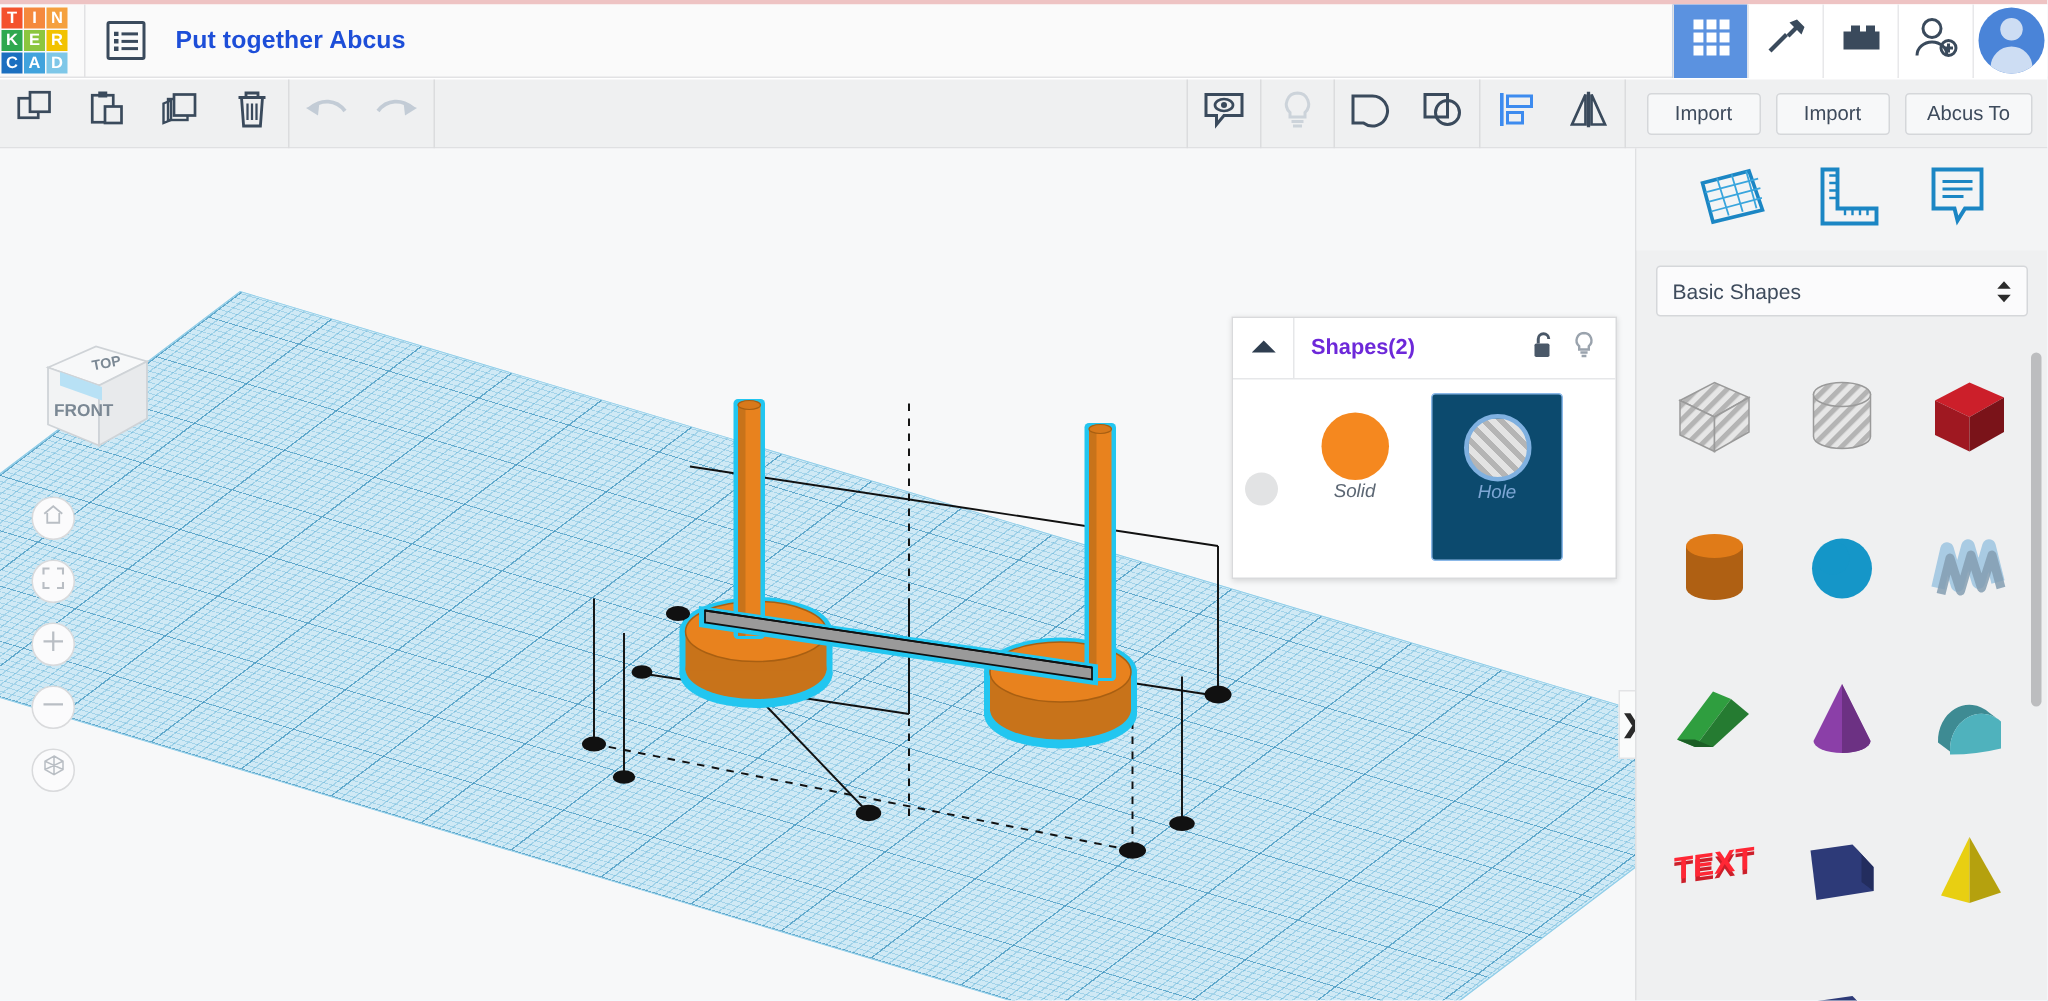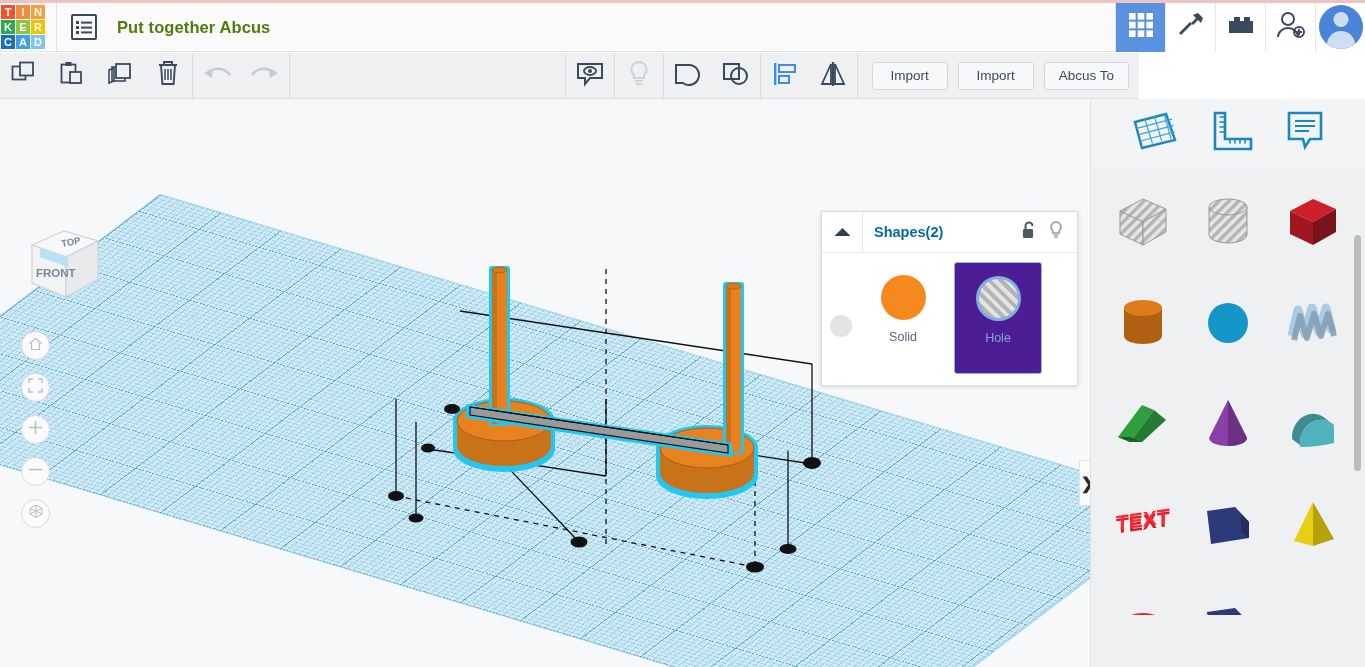--- a/index.html
+++ b/index.html
@@ -42,21 +42,21 @@
     width: 1px; height: 49px; background: #e2e2e4; margin-left: 11px;
   }
   .list-icon-box {
     margin-left: 14px; width: 26px; height: 26px;
     border: 2px solid #3a4a5c; border-radius: 2px;
     display: flex; align-items: center; justify-content: center;
   }
   .list-icon-box svg { display:block; }
   .doc-title {
     margin-left: 20px; font-size: 16.5px; font-weight: bold;
-    color: #4d7c0f; letter-spacing: .1px;
+    color: #1d4ed8; letter-spacing: .1px;
   }
   .header-spacer { flex: 1; }
   .hdr-btn {
     width: 50px; height: 49px;
     display: flex; align-items: center; justify-content: center;
     border-left: 1px solid #e8e8ea;
     background: #ffffff;
   }
   .hdr-btn.active { background: #5b92e0; }
   .hdr-btn.first { border-left: 1px solid #e2e2e4; }
@@ -75,21 +75,21 @@
     width:15px; height:15px; border-radius:50%; background:#cdddf3;
   }
   .avatar::after {
     content:""; position:absolute; left:50%; top:26px;
     transform:translateX(-50%);
     width:28px; height:24px; border-radius:14px 14px 0 0; background:#cdddf3;
   }
 
   
   .toolbar {
-    position: absolute; top: 53px; left: 0; width: 1139px; height: 46px;
+    position: absolute; top: 53px; left: 0; width: 1365px; height: 46px;
     background: #eff0f1;
     border-bottom: 1px solid #dfe0e2;
     display: flex; align-items: center;
   }
   .tb-group { display: flex; align-items: center; height: 46px; }
   .tb-btn {
     width: 48px; height: 46px;
     display: flex; align-items: center; justify-content: center;
   }
   .tb-divider { width: 1px; height: 46px; background: #dbdcde; }
@@ -151,40 +151,40 @@
     box-shadow: 0 1px 4px rgba(0,0,0,.14);
   }
   .sp-head {
     height: 41px; display: flex; align-items: center;
     border-bottom: 1px solid #e6e7e9;
   }
   .sp-caret {
     width: 41px; height: 40px; display:flex; align-items:center;
     justify-content:center; border-right: 1px solid #e6e7e9;
   }
-  .sp-title { margin-left: 11px; font-size: 14.5px; font-weight: bold; color: #0369a1; }
+  .sp-title { margin-left: 11px; font-size: 14.5px; font-weight: bold; color: #6d28d9; }
   .sp-head-icons { margin-left: auto; display: flex; gap: 13px; margin-right: 14px; }
   .sp-body { display: flex; align-items: flex-start; padding-top: 9px; position: relative; }
   .swatch-cell {
     width: 86px; display: flex; flex-direction: column;
     align-items: center; padding-top: 13px;
   }
   .swatch-cell.selected {
-    border: 1px solid #8bb8e8; border-radius: 3px; background: #4c1d95;
+    border: 1px solid #8bb8e8; border-radius: 3px; background: #0c4a6e;
     width: 88px; height: 112px; margin-left: 44px;
   }
   .sw-solid {
     width: 45px; height: 45px; border-radius: 50%; background: #f5881f;
   }
   .sw-hole {
     width: 45px; height: 45px; border-radius: 50%;
     border: 3px solid #7fb0e0;
     background: repeating-linear-gradient(45deg,#b5b5b5 0 4px,#e3e3e3 4px 8px);
   }
-  .sw-label { margin-top: 10px; font-size: 12.5px; color: #5b6673; }
+  .sw-label { font-size: 12.5px; color: #5b6673; font-style: italic; }
   .sw-label.hole { color: #7da6d4; }
   .sp-pill {
     position: absolute; left: 8px; top: 62px;
     width: 22px; height: 22px; border-radius: 50%; background: #e2e3e4;
   }
 
   
   .rpanel {
     position: absolute; left: 1090px; top: 99px;
     width: 275px; height: 568px;
@@ -623,20 +623,33 @@
         </svg>
       </span>
       <span>
         <svg width="38" height="42" viewBox="0 0 38 42">
           <path d="M3 3 h32 v26 h-11 l-5 8 -2 -8 h-14 Z" fill="none" stroke="#1b86c4" stroke-width="2.6"></path>
           <path d="M9 11 h20 M9 16 h20 M9 21 h14" stroke="#1b86c4" stroke-width="1.9"></path>
         </svg>
       </span>
     </div>
 
+    <div class="rp-select-wrap">
+      <div class="rp-select">
+        <span>Basic Shapes</span>
+        <span class="spin">
+          <svg width="10" height="6" viewBox="0 0 10 6">
+              <path d="M0.5 5.5 L5 0.5 L9.5 5.5 Z" fill="#2b2b2b"></path>
+            </svg>
+          <svg width="10" height="6" viewBox="0 0 10 6">
+              <path d="M0.5 0.5 L5 5.5 L9.5 0.5 Z" fill="#2b2b2b"></path>
+            </svg>
+        </span>
+      </div>
+    </div>
 
     <div class="rp-grid" id="shape-grid">
         <div class="shape-cell" title="Box Hole">
           <div class="s-wrap"><svg width="62" height="62" viewBox="0 0 62 62">
               <defs>
                 <pattern id="h0" width="7" height="7" patternTransform="rotate(45)" patternUnits="userSpaceOnUse">
                   <rect width="7" height="7" fill="#e6e6e6"></rect>
                   <rect width="3.4" height="7" fill="#b4b4b4"></rect>
                 </pattern>
               </defs>

